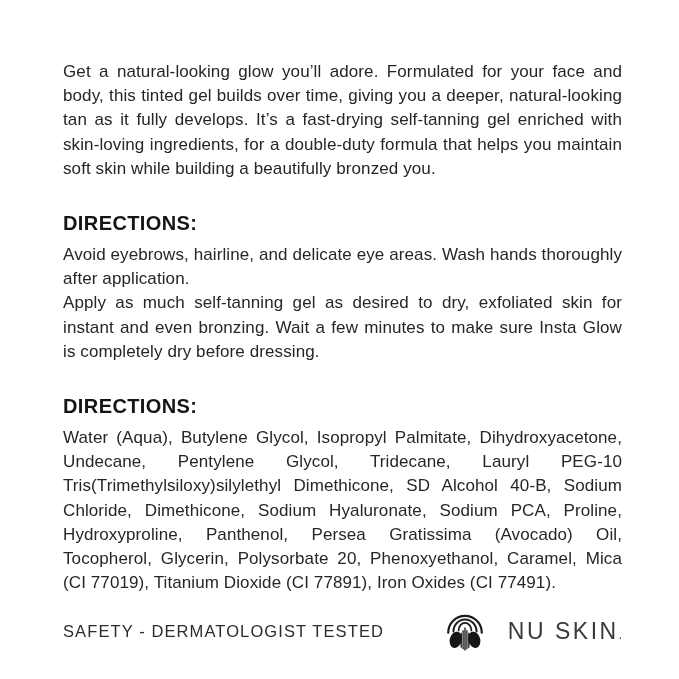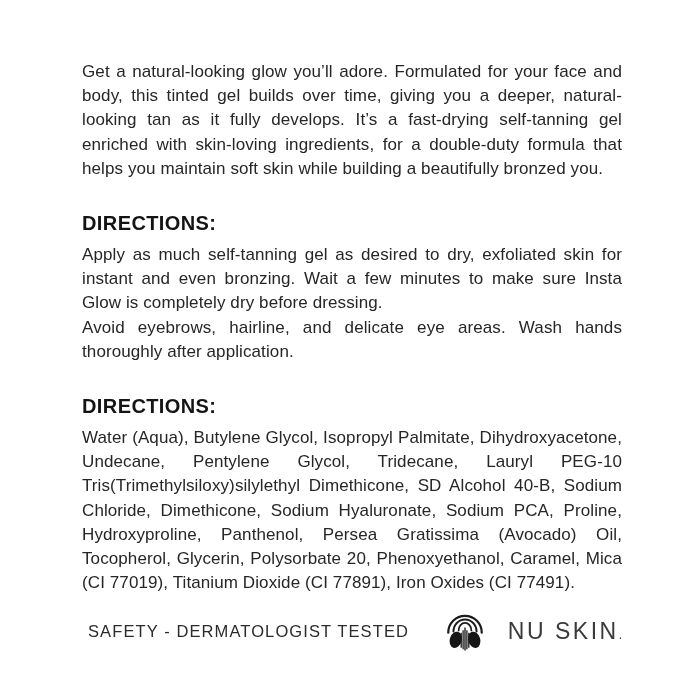--- a/index.html
+++ b/index.html
@@ -5,21 +5,21 @@
   html, body {
     margin: 0;
     padding: 0;
     background: #ffffff;
   }
   .canvas {
     position: relative;
     width: 679px;
     height: 679px;
     box-sizing: border-box;
-    padding: 60px 57px 0 82px;
+    padding: 60px 57px 0 63px;
     background: #ffffff;
     font-family: "Liberation Sans", "DejaVu Sans", sans-serif;
     color: #262626;
     overflow: hidden;
   }
   .para {
     margin: 0;
     font-size: 17px;
     line-height: 24.2px;
     letter-spacing: 0.1px;
@@ -35,21 +35,20 @@
     line-height: 24px;
     font-weight: 700;
     letter-spacing: 0.4px;
     color: #141414;
   }
   .footer {
     margin-top: 16px;
     display: flex;
     align-items: center;
     justify-content: space-between;
-    margin-left: 6px;
   }
   .safety {
     font-size: 16.5px;
     letter-spacing: 1.1px;
     color: #2b2b2b;
     white-space: nowrap;
   }
   .brand {
     display: flex;
     align-items: center;
@@ -74,22 +73,22 @@
 </style>
 </head>
 <body>
 
 <div class="canvas">
 
   <p class="para justify">Get a natural-looking glow you’ll adore. Formulated for your face and body, this tinted gel builds over time, giving you a deeper, natural-looking tan as it fully develops. It’s a fast-drying self-tanning gel enriched with skin-loving ingredients, for a double-duty formula that helps you maintain soft skin while building a beautifully bronzed you.</p>
 
   <h2 class="heading">DIRECTIONS:</h2>
 
+  <p class="para justify">Avoid eyebrows, hairline, and delicate eye areas. Wash hands thoroughly after application.</p>
   <p class="para justify">Apply as much self-tanning gel as desired to dry, exfoliated skin for instant and even bronzing. Wait a few minutes to make sure Insta Glow is completely dry before dressing.</p>
-  <p class="para justify">Avoid eyebrows, hairline, and delicate eye areas. Wash hands thoroughly after application.</p>
 
   <h2 class="heading">DIRECTIONS:</h2>
 
   <p class="para justify">Water (Aqua), Butylene Glycol, Isopropyl Palmitate, Dihydroxyacetone, Undecane, Pentylene Glycol, Tridecane, Lauryl PEG-10 Tris(Trimethylsiloxy)silylethyl Dimethicone, SD Alcohol 40-B, Sodium Chloride, Dimethicone, Sodium Hyaluronate, Sodium PCA, Proline, Hydroxyproline, Panthenol, Persea Gratissima (Avocado) Oil, Tocopherol, Glycerin, Polysorbate 20, Phenoxyethanol, Caramel, Mica (CI 77019), Titanium Dioxide (CI 77891), Iron Oxides (CI 77491).</p>
 
   <div class="footer">
     <div class="safety">SAFETY - DERMATOLOGIST TESTED</div>
 
     <div class="brand">
       <svg class="mark" viewBox="0 0 44 46" xmlns="http://www.w3.org/2000/svg">

